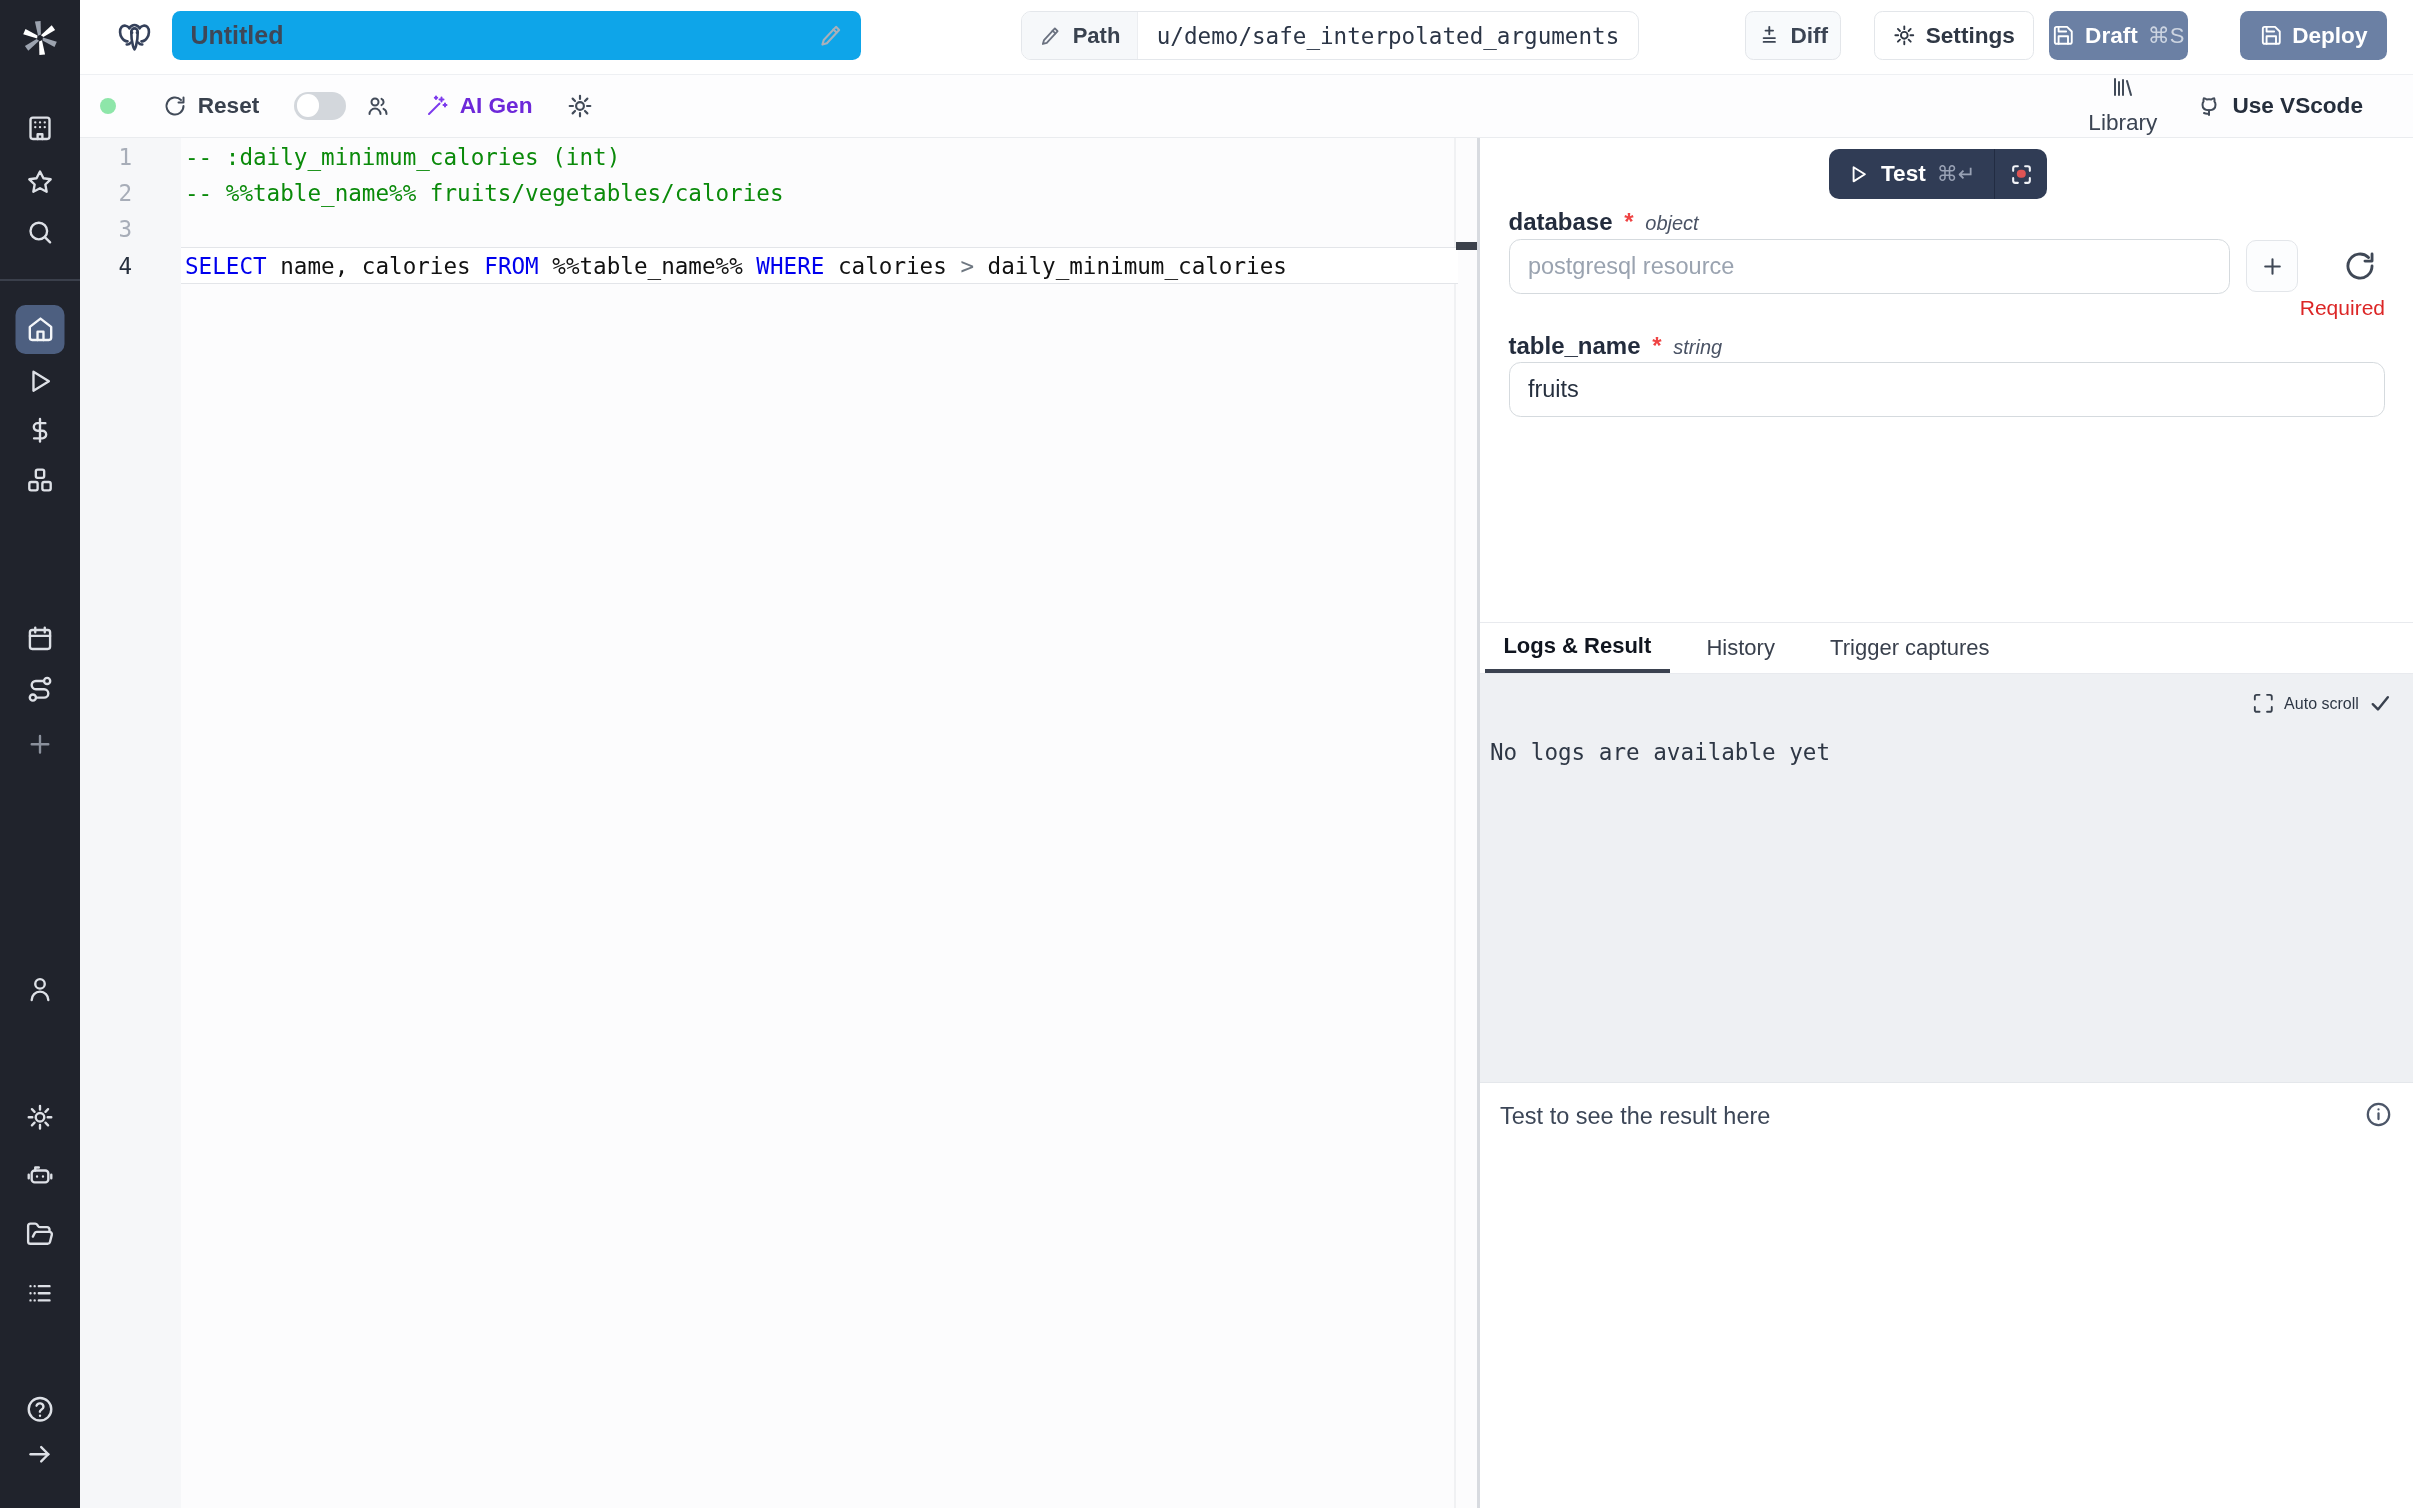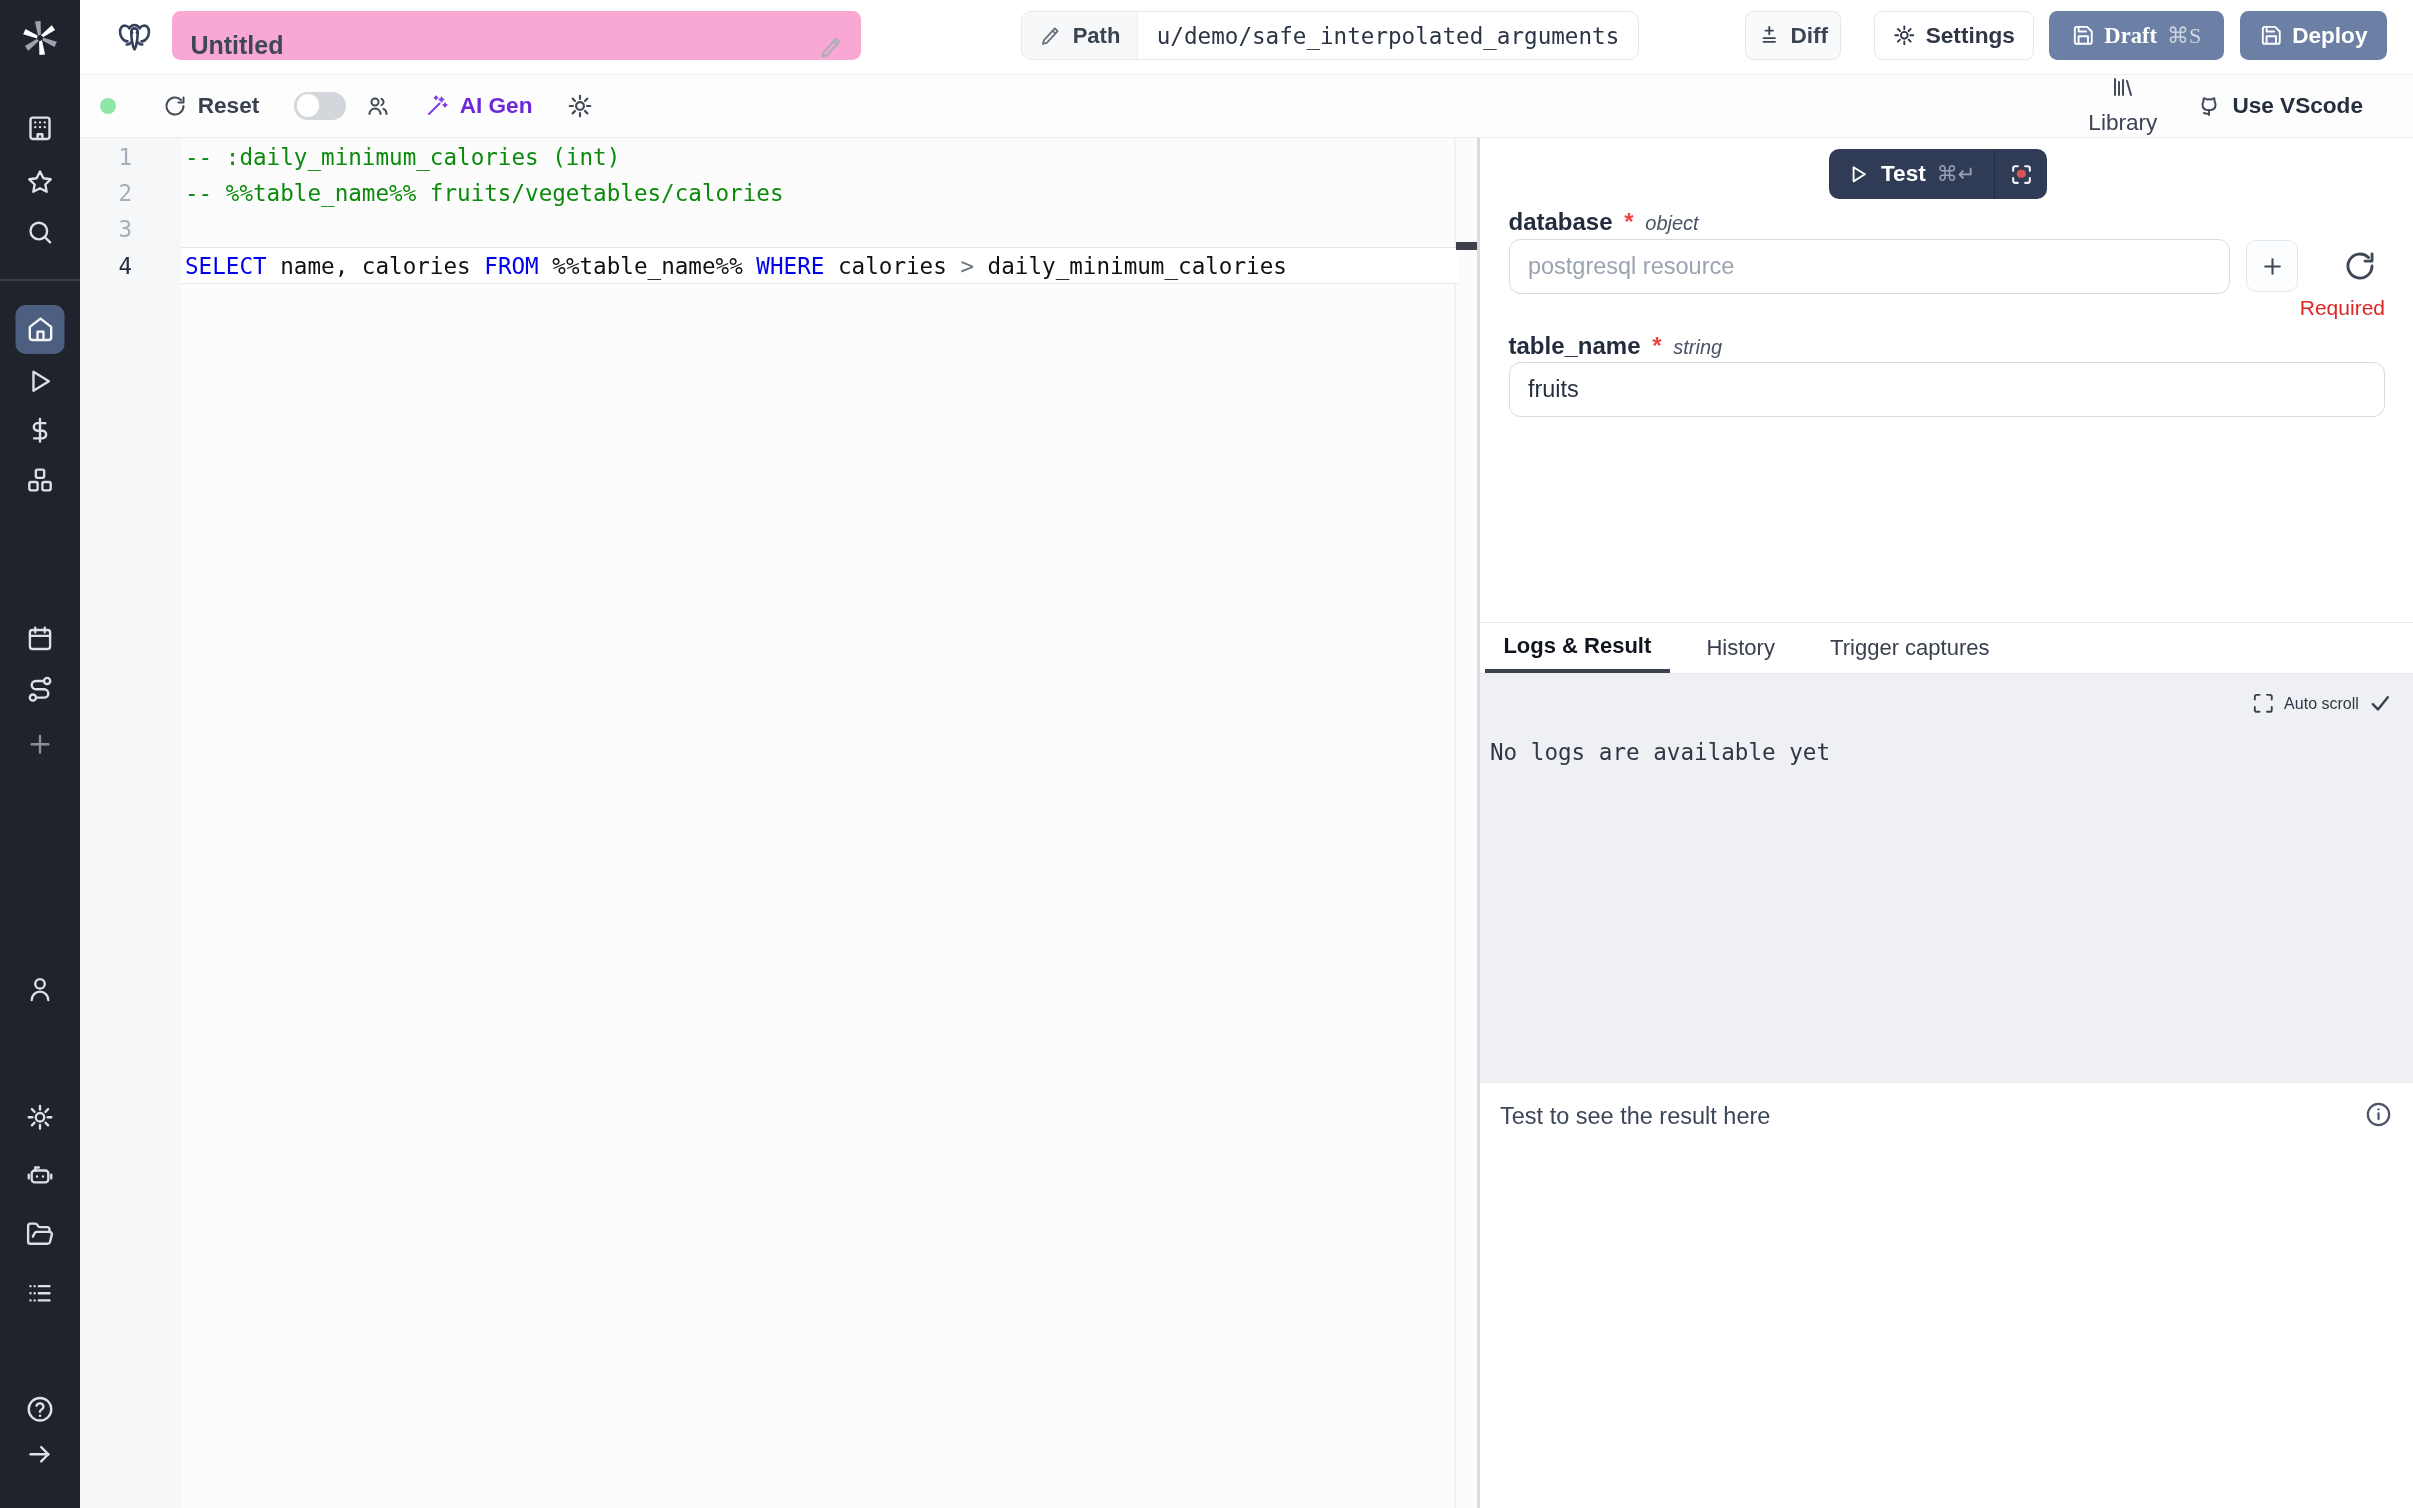--- a/index.html
+++ b/index.html
@@ -15,22 +15,22 @@
   .sb-icon { position:absolute; left:50%; transform:translateX(-50%); width:28.5px; height:28.5px; color:#dde0e6; }
   .sb-divider { position:absolute; left:0; top:279px; width:80px; height:1.7px; background:#3a3f4b; }
   .sb-active { position:absolute; left:50%; transform:translateX(-50%); top:305px; width:49px; height:49px;
                background:#4d5f80; border-radius:10px; }
   .sb-active .sb-icon { top:10px; color:#f4f6f9; }
 
   
   .topbar { position:absolute; left:80px; top:0; width:2334px; height:75px; background:#fff;
             border-bottom:1.7px solid #eef0f3; }
   .pg-icon { position:absolute; left:35px; top:17.6px; width:39px; height:39px; color:#34405a; }
-  .title-box { position:absolute; left:92px; top:11px; width:689px; height:49px; background:#f9a8d4;
-               border-radius:8.4px; display:flex; align-items:flex-end; padding:0 18.4px; }
+  .title-box { position:absolute; left:92px; top:11px; width:689px; height:49px; background:#0ea5e9;
+               border-radius:8.4px; display:flex; align-items:center; padding:0 18.4px; }
   .title-text { font-size:25px; font-weight:700; color:#3e4757; flex:1; }
   .pencil { width:25px; height:25px; color:#a9b0ba; }
   .path-group { position:absolute; left:941px; top:11px; height:49px; display:flex; align-items:stretch;
                 border:1.7px solid #e4e7eb; border-radius:10px; overflow:hidden; background:#fff; }
   .path-label-seg { display:flex; align-items:center; gap:11.7px; background:#f6f8fa; padding:0 17px;
                     border-right:1.7px solid #eceef1; }
   .path-label-seg .pencil { width:22px; height:22px; color:#6b7280; }
   .path-label { font-size:22px; font-weight:700; color:#39424f; }
   .path-value { display:flex; align-items:center; padding:0 18.4px; font-size:22.6px; color:#2b3546; }
   .top-btn { position:absolute; top:11px; height:49px; border-radius:8.4px; display:flex; align-items:center;
@@ -242,21 +242,21 @@
       </svg>
     <span>Diff</span>
   </div>
   <div class="top-btn btn-white" style="left:1794px; width:160px;">
     <svg class="sm-icn icn" viewBox="0 0 24 24">
         <circle cx="12" cy="12" r="3.6"></circle>
         <path d="M12 2.5v3M12 18.5v3M2.5 12h3M18.5 12h3M5.2 5.2l2.2 2.2M16.6 16.6l2.2 2.2M18.8 5.2l-2.2 2.2M7.4 16.6l-2.2 2.2"></path>
       </svg>
     <span>Settings</span>
   </div>
-  <div class="top-btn btn-slate" style="left:1969px; width:175px;font-family:Liberation Serif, serif;">
+  <div class="top-btn btn-slate" style="left:1969px; width:139px;">
     <svg class="sm-icn icn" viewBox="0 0 24 24">
         <path d="M19 21H5a2 2 0 0 1-2-2V5a2 2 0 0 1 2-2h11l5 5v11a2 2 0 0 1-2 2z"></path>
         <path d="M17 21v-8H7v8"></path>
         <path d="M7 3v5h8"></path>
       </svg>
     <span>Draft</span>
     <span class="shortcut">⌘S</span>
   </div>
   <div class="top-btn btn-slate" style="left:2160px; width:147px;">
     <svg class="sm-icn icn" viewBox="0 0 24 24">

